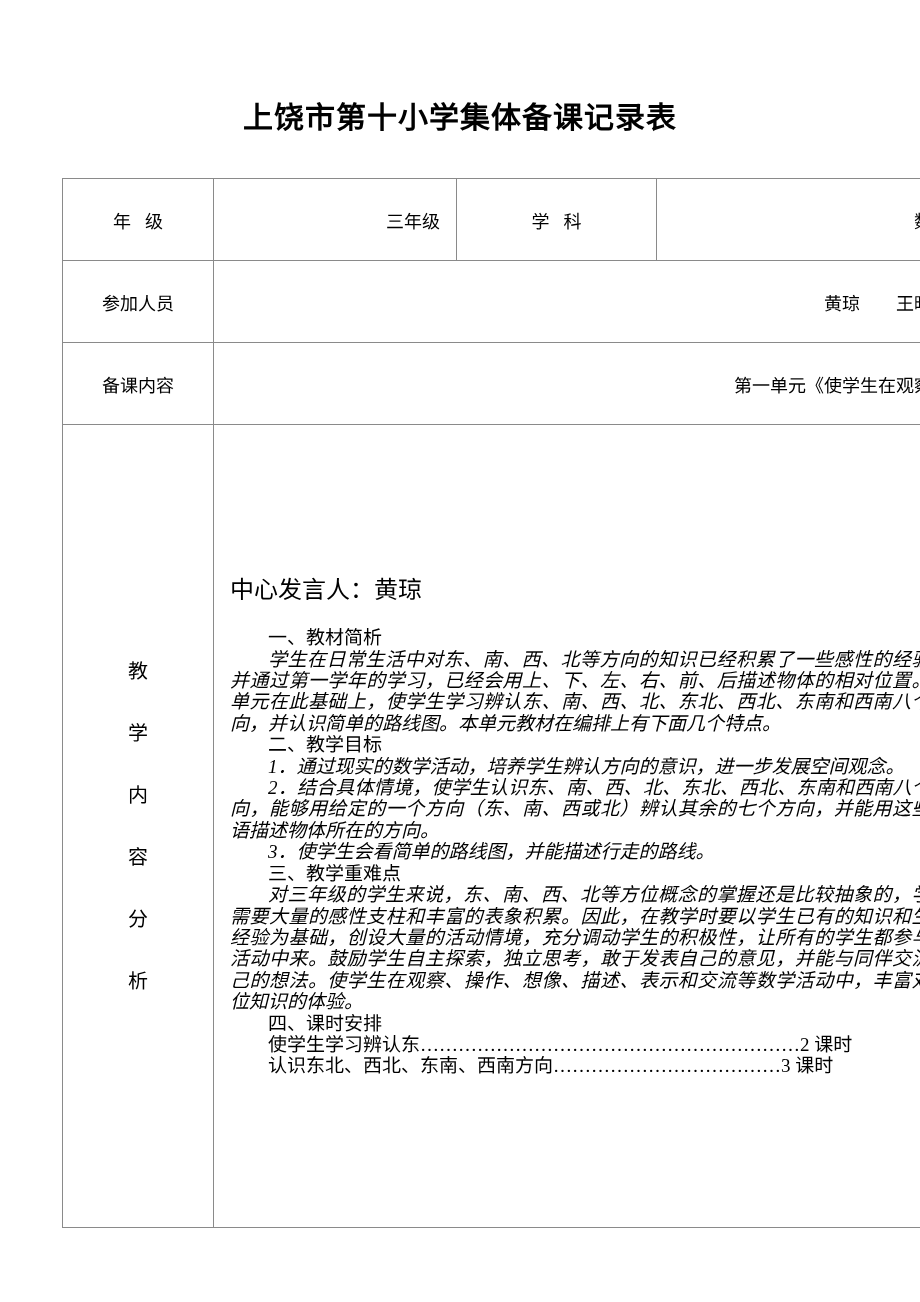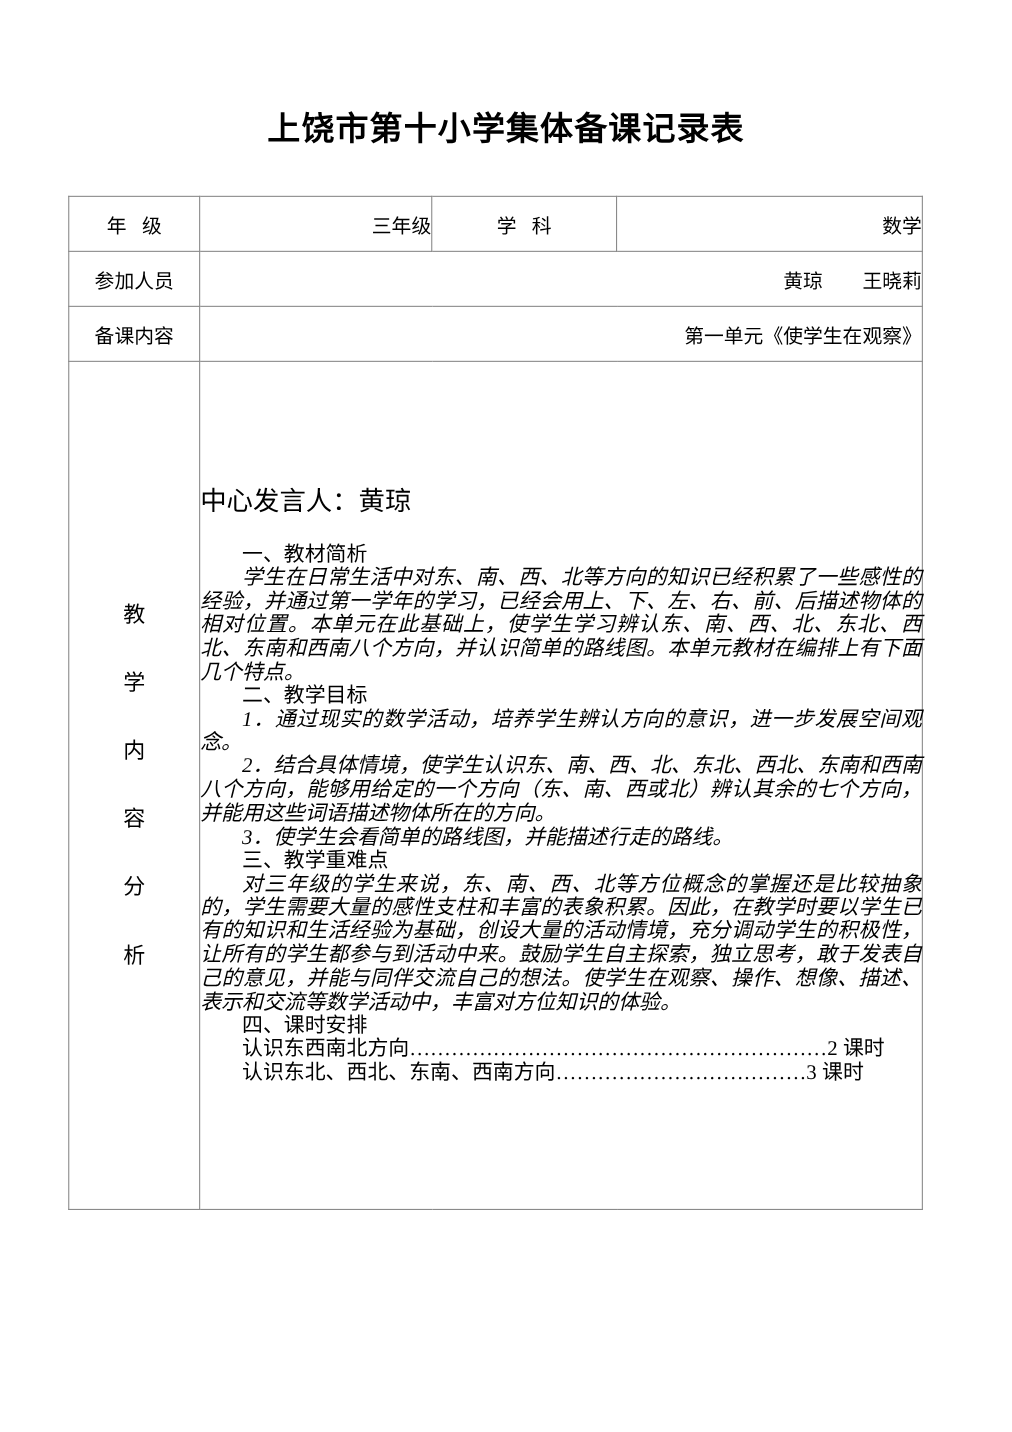--- a/index.html
+++ b/index.html
@@ -36,21 +36,21 @@
   table.record {
     position: absolute;
     left: 62px;
     top: 178px;
     width: 774px;
     border-collapse: collapse;
     table-layout: fixed;
   }
   table.record td {
     border: 1px solid #8a8a8a;
-    padding: 0;
+    padding: 16px;
     vertical-align: middle;
     font-size: 18px;
     font-family: "Liberation Serif", "DejaVu Serif", serif;
   }
   td.lbl {
     width: 118px;
     text-align: center;
     letter-spacing: 0;
     height: 49px;
   }
@@ -149,21 +149,21 @@
           <div class="body-text">
             <p class="indent-sec">一、教材简析</p>
             <p class="indent1">学生在日常生活中对东、南、西、北等方向的知识已经积累了一些感性的经验，并通过第一学年的学习，已经会用上、下、左、右、前、后描述物体的相对位置。本单元在此基础上，使学生学习辨认东、南、西、北、东北、西北、东南和西南八个方向，并认识简单的路线图。本单元教材在编排上有下面几个特点。</p>
             <p class="indent-sec">二、教学目标</p>
             <p class="indent1">1．通过现实的数学活动，培养学生辨认方向的意识，进一步发展空间观念。</p>
             <p class="indent1">2．结合具体情境，使学生认识东、南、西、北、东北、西北、东南和西南八个方向，能够用给定的一个方向（东、南、西或北）辨认其余的七个方向，并能用这些词语描述物体所在的方向。</p>
             <p class="indent1">3．使学生会看简单的路线图，并能描述行走的路线。</p>
             <p class="indent-sec">三、教学重难点</p>
             <p class="indent1">对三年级的学生来说，东、南、西、北等方位概念的掌握还是比较抽象的，学生需要大量的感性支柱和丰富的表象积累。因此，在教学时要以学生已有的知识和生活经验为基础，创设大量的活动情境，充分调动学生的积极性，让所有的学生都参与到活动中来。鼓励学生自主探索，独立思考，敢于发表自己的意见，并能与同伴交流自己的想法。使学生在观察、操作、想像、描述、表示和交流等数学活动中，丰富对方位知识的体验。</p>
             <p class="indent-sec">四、课时安排</p>
-            <p class="leader-line"><span>认识东西南北方向</span><span>……………………………………………………</span><span>2 课时</span></p>
+            <p class="leader-line"><span>使学生学习辨认东</span><span>……………………………………………………</span><span>2 课时</span></p>
             <p class="leader-line"><span>认识东北、西北、东南、西南方向</span><span>………………………………</span><span>3 课时</span></p>
           </div>
         </td>
       </tr>
     </tbody>
   </table>
 
 </div>
 
 </body></html>

